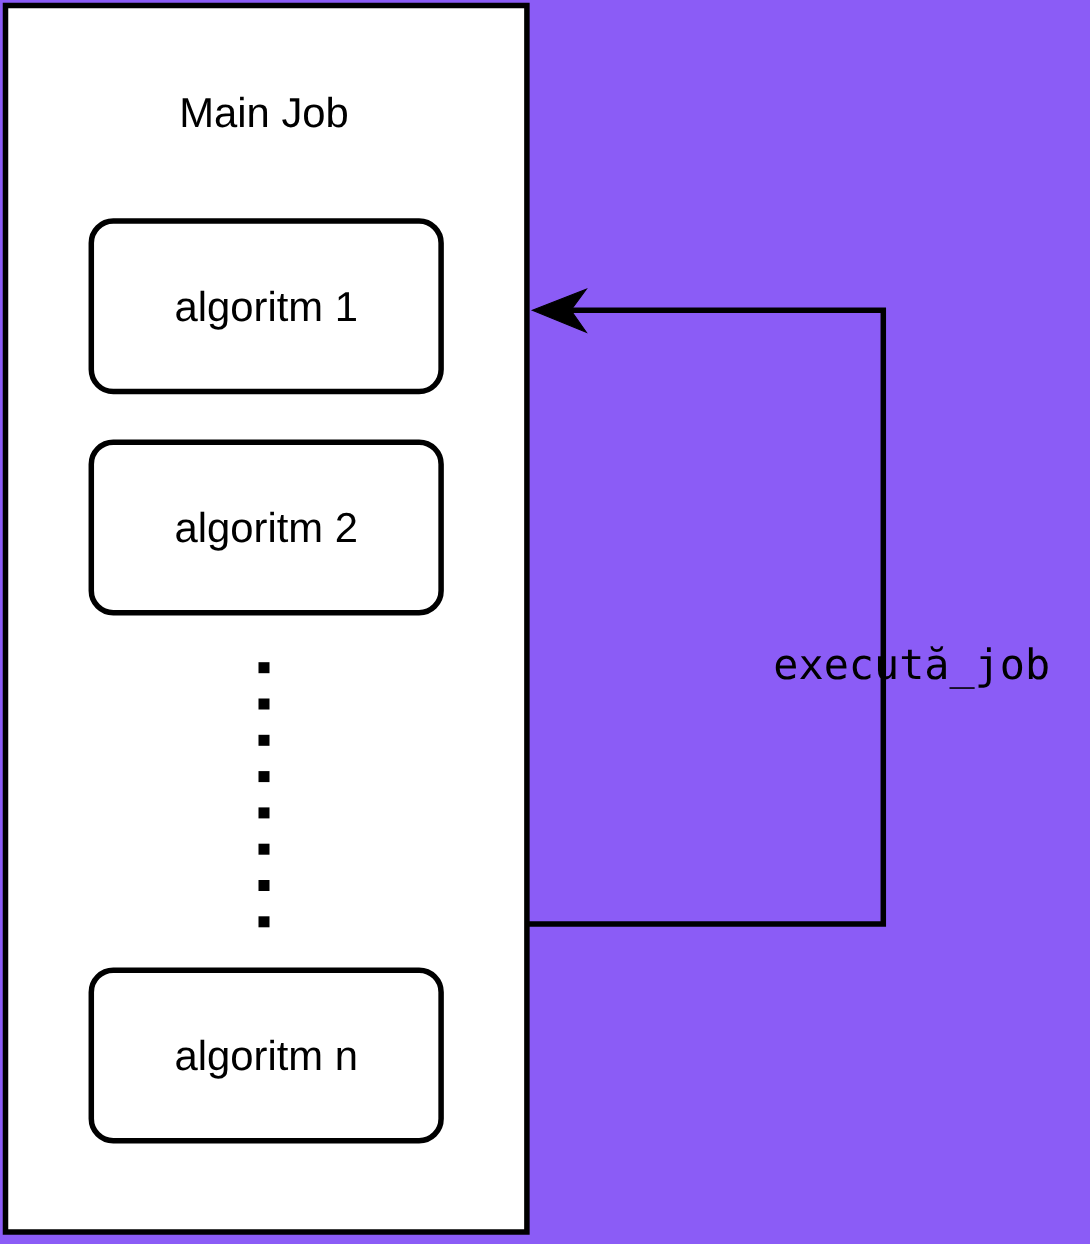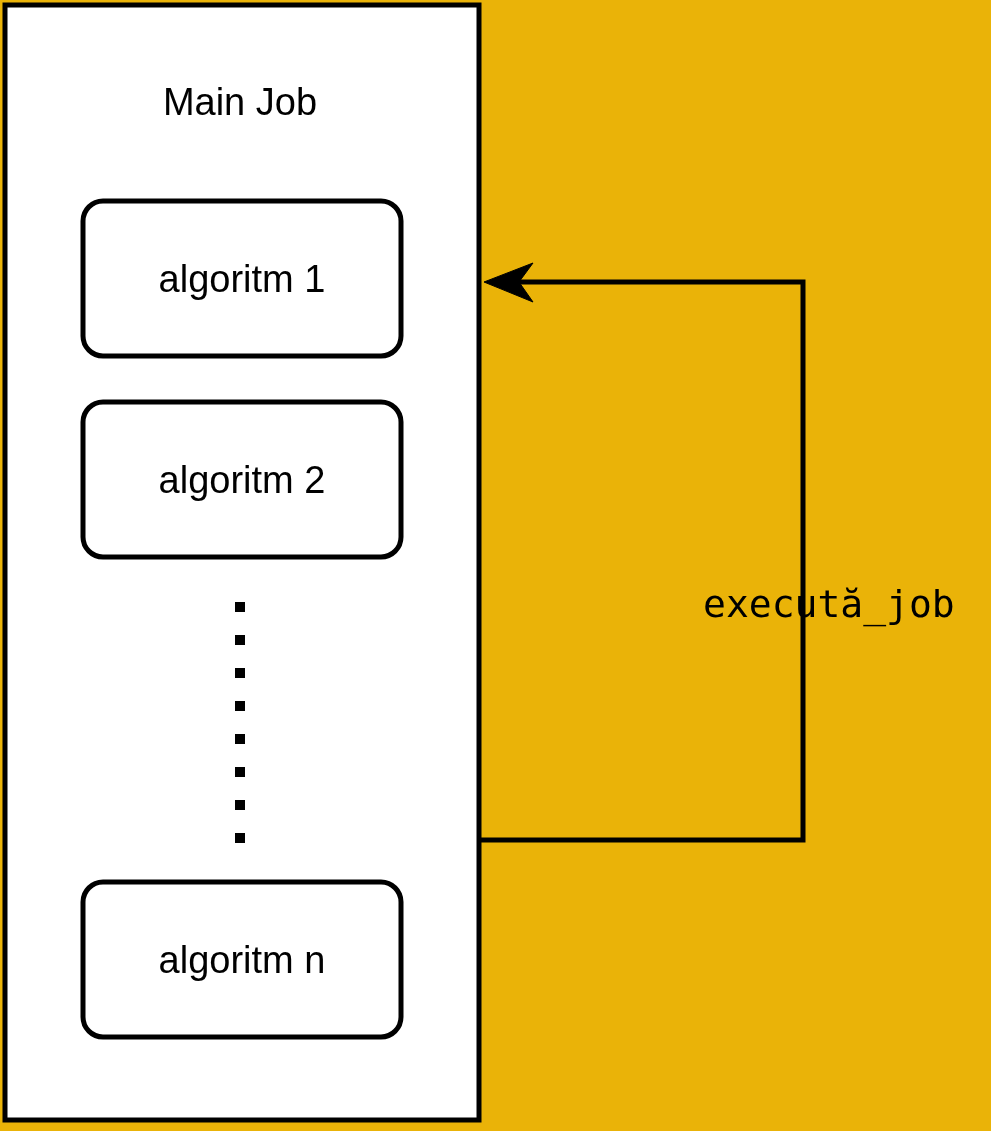--- a/index.html
+++ b/index.html
@@ -10,21 +10,21 @@
   body {
     width: 991px;
     height: 1131px;
     overflow: hidden;
     font-family: "Liberation Sans", sans-serif;
   }
   #canvas {
     position: relative;
     width: 991px;
     height: 1131px;
-    background: #eab308;
+    background: #8b5cf6;
   }
   #diagram-svg {
     position: absolute;
     left: 0;
     top: 0;
     width: 991px;
     height: 1131px;
     display: block;
   }
   .job-title {

